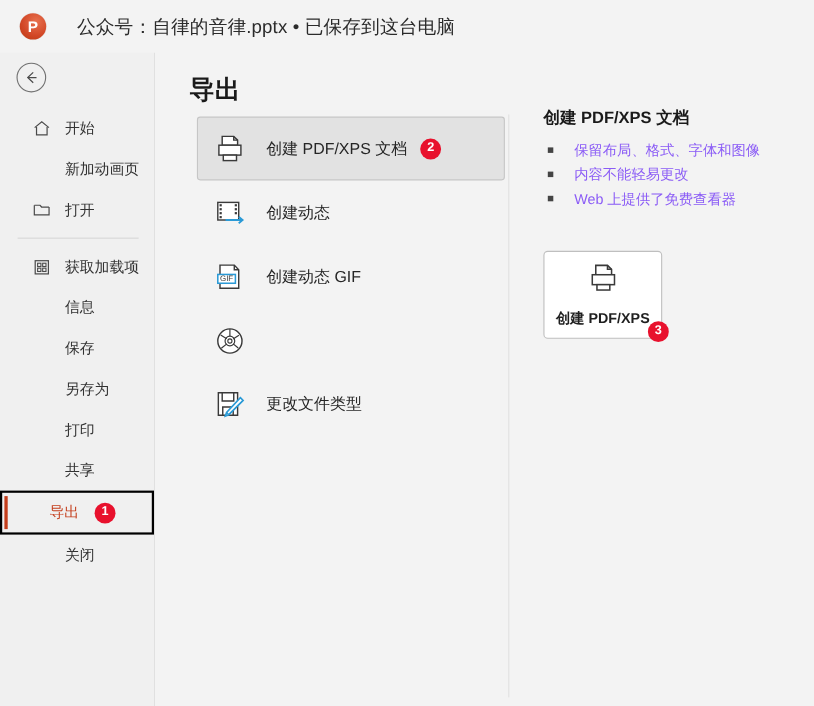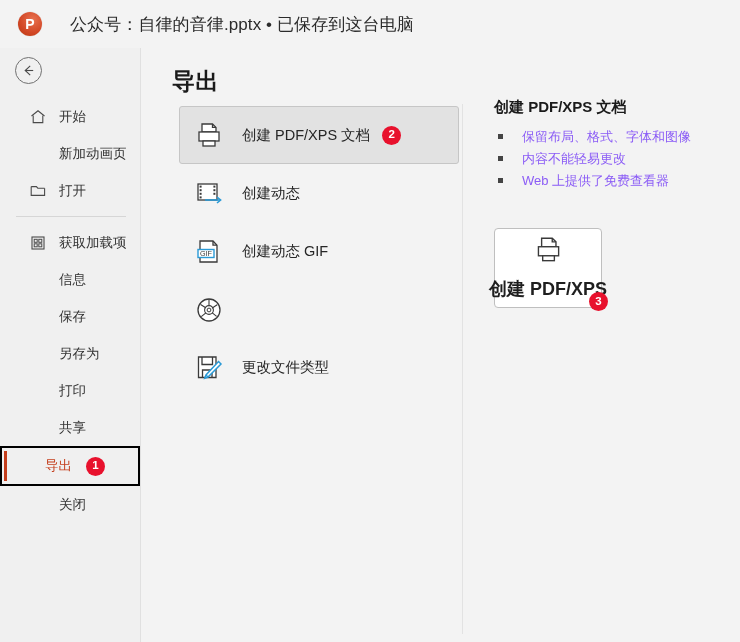--- a/index.html
+++ b/index.html
@@ -236,21 +236,21 @@
     border: 1px solid #bfbfbf;
     border-radius: 4px;
     display: flex;
     flex-direction: column;
     align-items: center;
     justify-content: center;
     cursor: pointer;
   }
   .big-btn-label {
     margin-top: 6px;
-    font-size: 18px;
+    font-size: 13px;
     font-weight: bold;
     color: #1f1f1f;
     white-space: nowrap;
   }
   .badge-bigbtn {
     position: absolute;
     left: 448px; top: 244px;
   }
 </style>
 </head>

